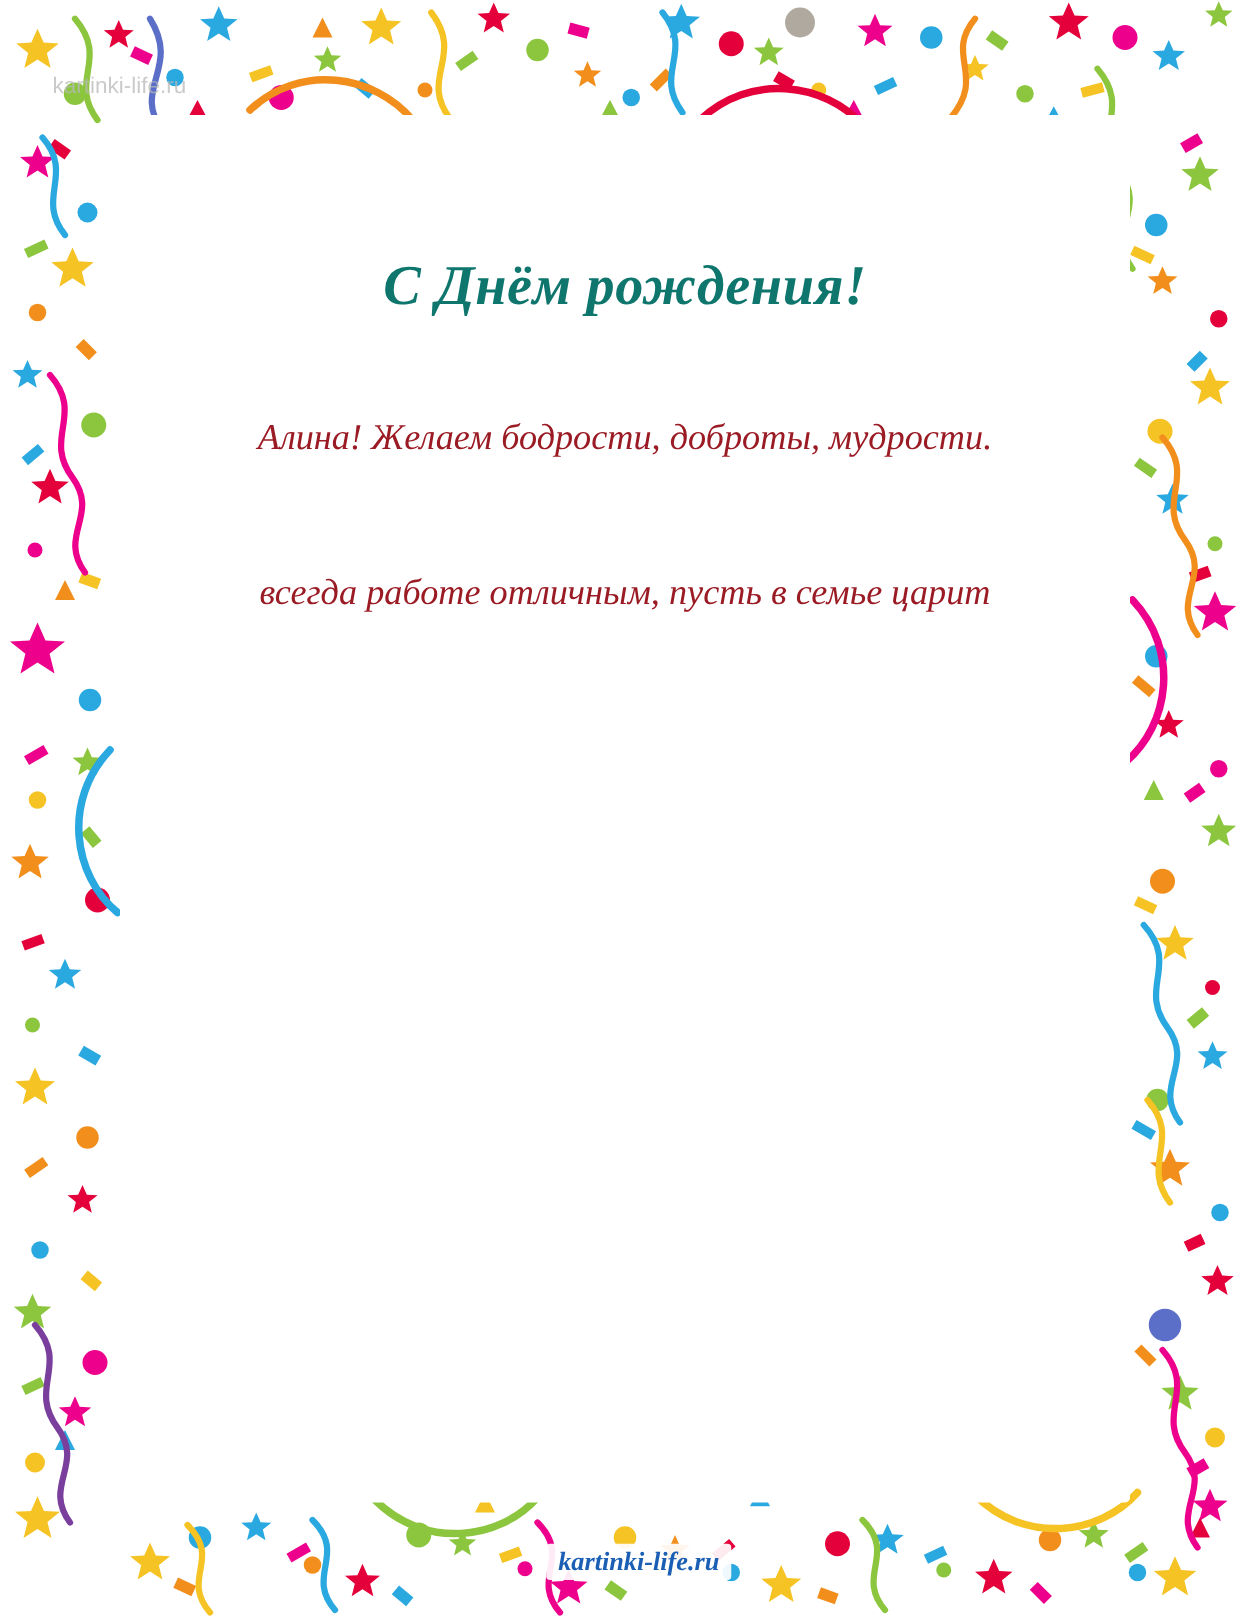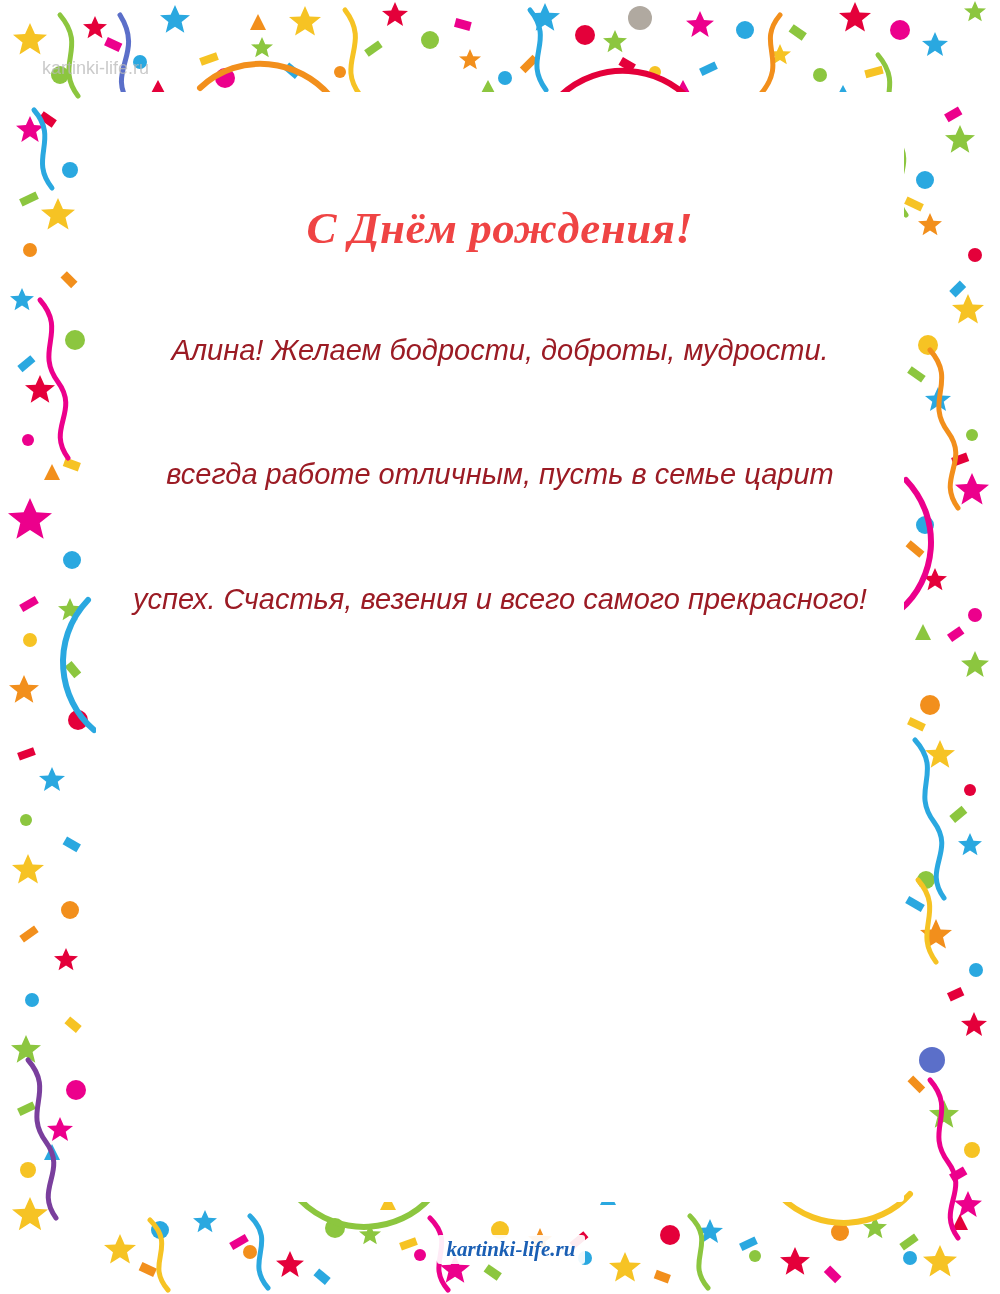--- a/index.html
+++ b/index.html
@@ -43,29 +43,29 @@
     height: 1110px;
     display: block;
     text-align: center;
   }
   .title {
     margin-top: 110px;
     font-family: "Liberation Serif", serif;
     font-style: italic;
     font-weight: bold;
     font-size: 45px;
-    color: #ef4444;
+    color: #0f766e;
     letter-spacing: 0.5px;
   }
   .message {
     margin-top: 78px;
     padding: 0 6px;
   }
   .message-line {
-    font-family: Liberation Sans, sans-serif;
+    font-family: Liberation Serif, serif;
     font-style: italic;
     font-size: 29px;
     color: #9b1b24;
     line-height: 1.25;
     margin: 0 0 88px 0;
     white-space: nowrap;
   }
   .message-line:last-child {
     margin-bottom: 0;
   }
@@ -319,21 +319,20 @@
     <div class="inner-mask"></div>
   </div>
 
   <div class="corner-watermark">kartinki-life.ru</div>
 
   <div class="content">
     <div class="title">С Днём рождения!</div>
     <div class="message">
       <p class="message-line">Алина! Желаем бодрости, доброты, мудрости.</p>
       <p class="message-line">всегда работе отличным, пусть в семье царит</p>
-      <p class="message-line">успех. Счастья, везения и всего самого прекрасного!</p>
     </div>
   </div>
 
   <div class="footer-watermark">
     <span class="wm-text">kartinki-life.ru</span>
   </div>
 
 </div>
 
 </body></html>

